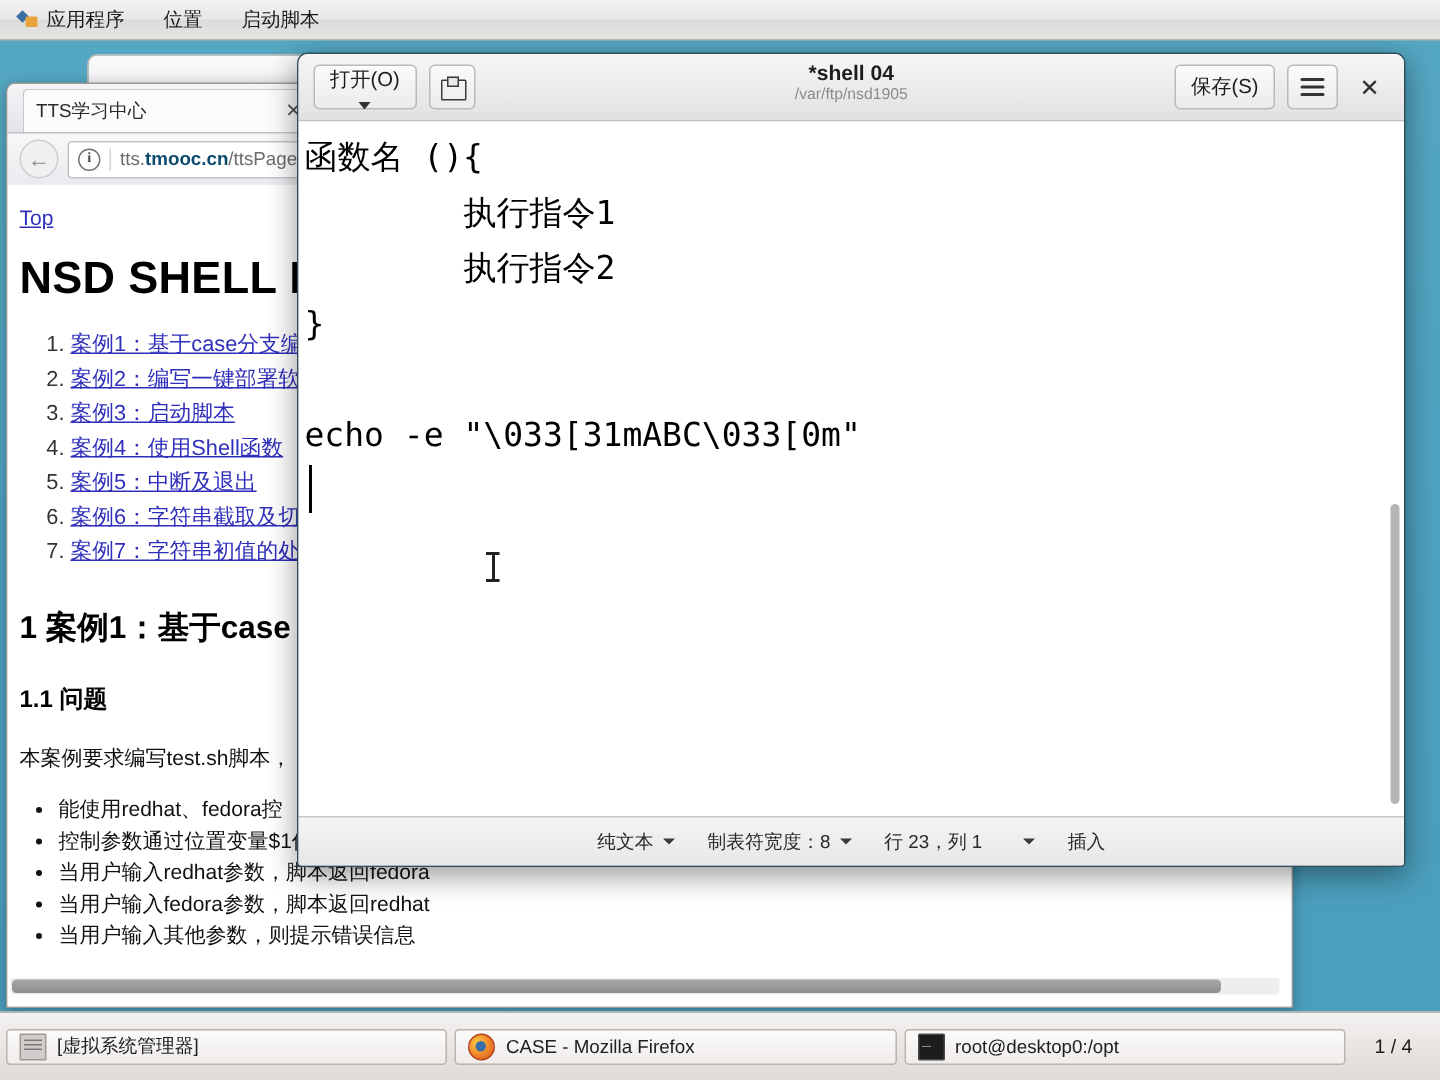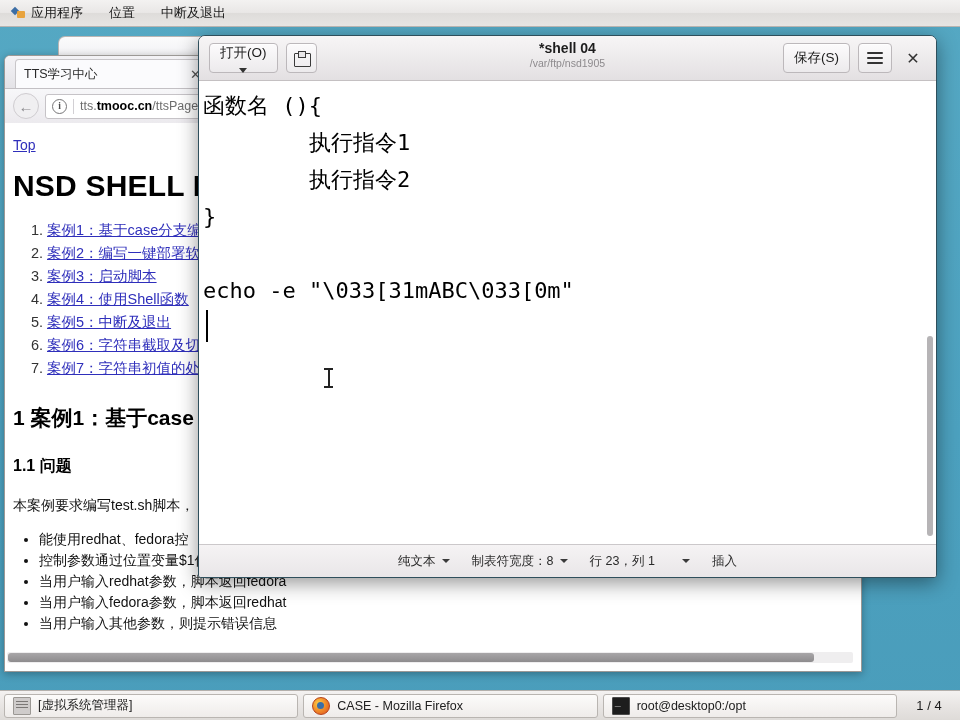--- a/index.html
+++ b/index.html
@@ -134,21 +134,21 @@
     border-radius:3px; display:flex; align-items:center; gap:6px;
     padding:0 6px; font-size:12.5px; color:#555;
   }
   .info-circle {
     width:13px;height:13px;border:1.3px solid #767577;border-radius:50%;
     display:inline-flex;align-items:center;justify-content:center;
     font-size:9.5px; color:#4a4a4a; font-family:"Liberation Serif",serif; font-weight:bold;
   }
   .url-sep { width:1px;height:15px;background:#d2d0d4;}
   .url-text { color:#6d6d6d; white-space:nowrap; overflow:hidden;}
-  .url-text b { color:#000000; font-weight:bold;}
+  .url-text b { color:#0c4a6e; font-weight:bold;}
 
   #ff-content {
     position:absolute; left:0; top:67px; right:0; bottom:0;
     background:#ffffff; overflow:hidden;
     padding: 14px 20px 0 8px;
     box-sizing:border-box;
     font-size:13px; color:#111;
   }
   #ff-content a.toplink {
     color:#2f2fbb; text-decoration:underline; font-size:14px;
@@ -275,21 +275,21 @@
     font-size:12.5px; color:#2a2a2a;
   }
   #gedit-status .sb-item { display:flex; align-items:center; gap:6px;}
   .caret-small {
     width:0;height:0;border-left:4px solid transparent;border-right:4px solid transparent;
     border-top:4.5px solid #3a3a3a; display:inline-block;
   }
 
   
   #taskbar {
-    position:absolute; left:0; bottom:0; width:960px; height:30px;
+    position:absolute; left:0; bottom:0; width:960px; height:46px;
     background: linear-gradient(180deg,#f4f2f1 0%, #e8e5e3 50%, #dedbd8 100%);
     border-top:1px solid #b4b0ac;
     display:flex; align-items:center; gap:5px; padding:0 4px;
     box-sizing:border-box; z-index:70;
   }
   .task-btn {
     height:24px; flex:1 1 0; min-width:0;
     background: linear-gradient(180deg,#fcfbfa 0%, #efecea 100%);
     border:1px solid #b9b5b1; border-radius:3px;
     display:flex; align-items:center; gap:7px; padding:0 8px;
@@ -333,21 +333,21 @@
   <div id="top-panel">
     <div class="menu-group">
       <div class="menu-item">
         <span class="apps-glyph"></span>
         <span>应用程序</span>
       </div>
       <div class="menu-item">
         <span>位置</span>
       </div>
       <div class="menu-item">
-        <span>中断及退出</span>
+        <span>启动脚本</span>
       </div>
     </div>
   </div>
 
   <div id="back-window"></div>
 
   <div id="firefox-window">
     <div id="ff-tabbar">
       <div class="ff-tab">
         <span class="tab-title">TTS学习中心</span>

